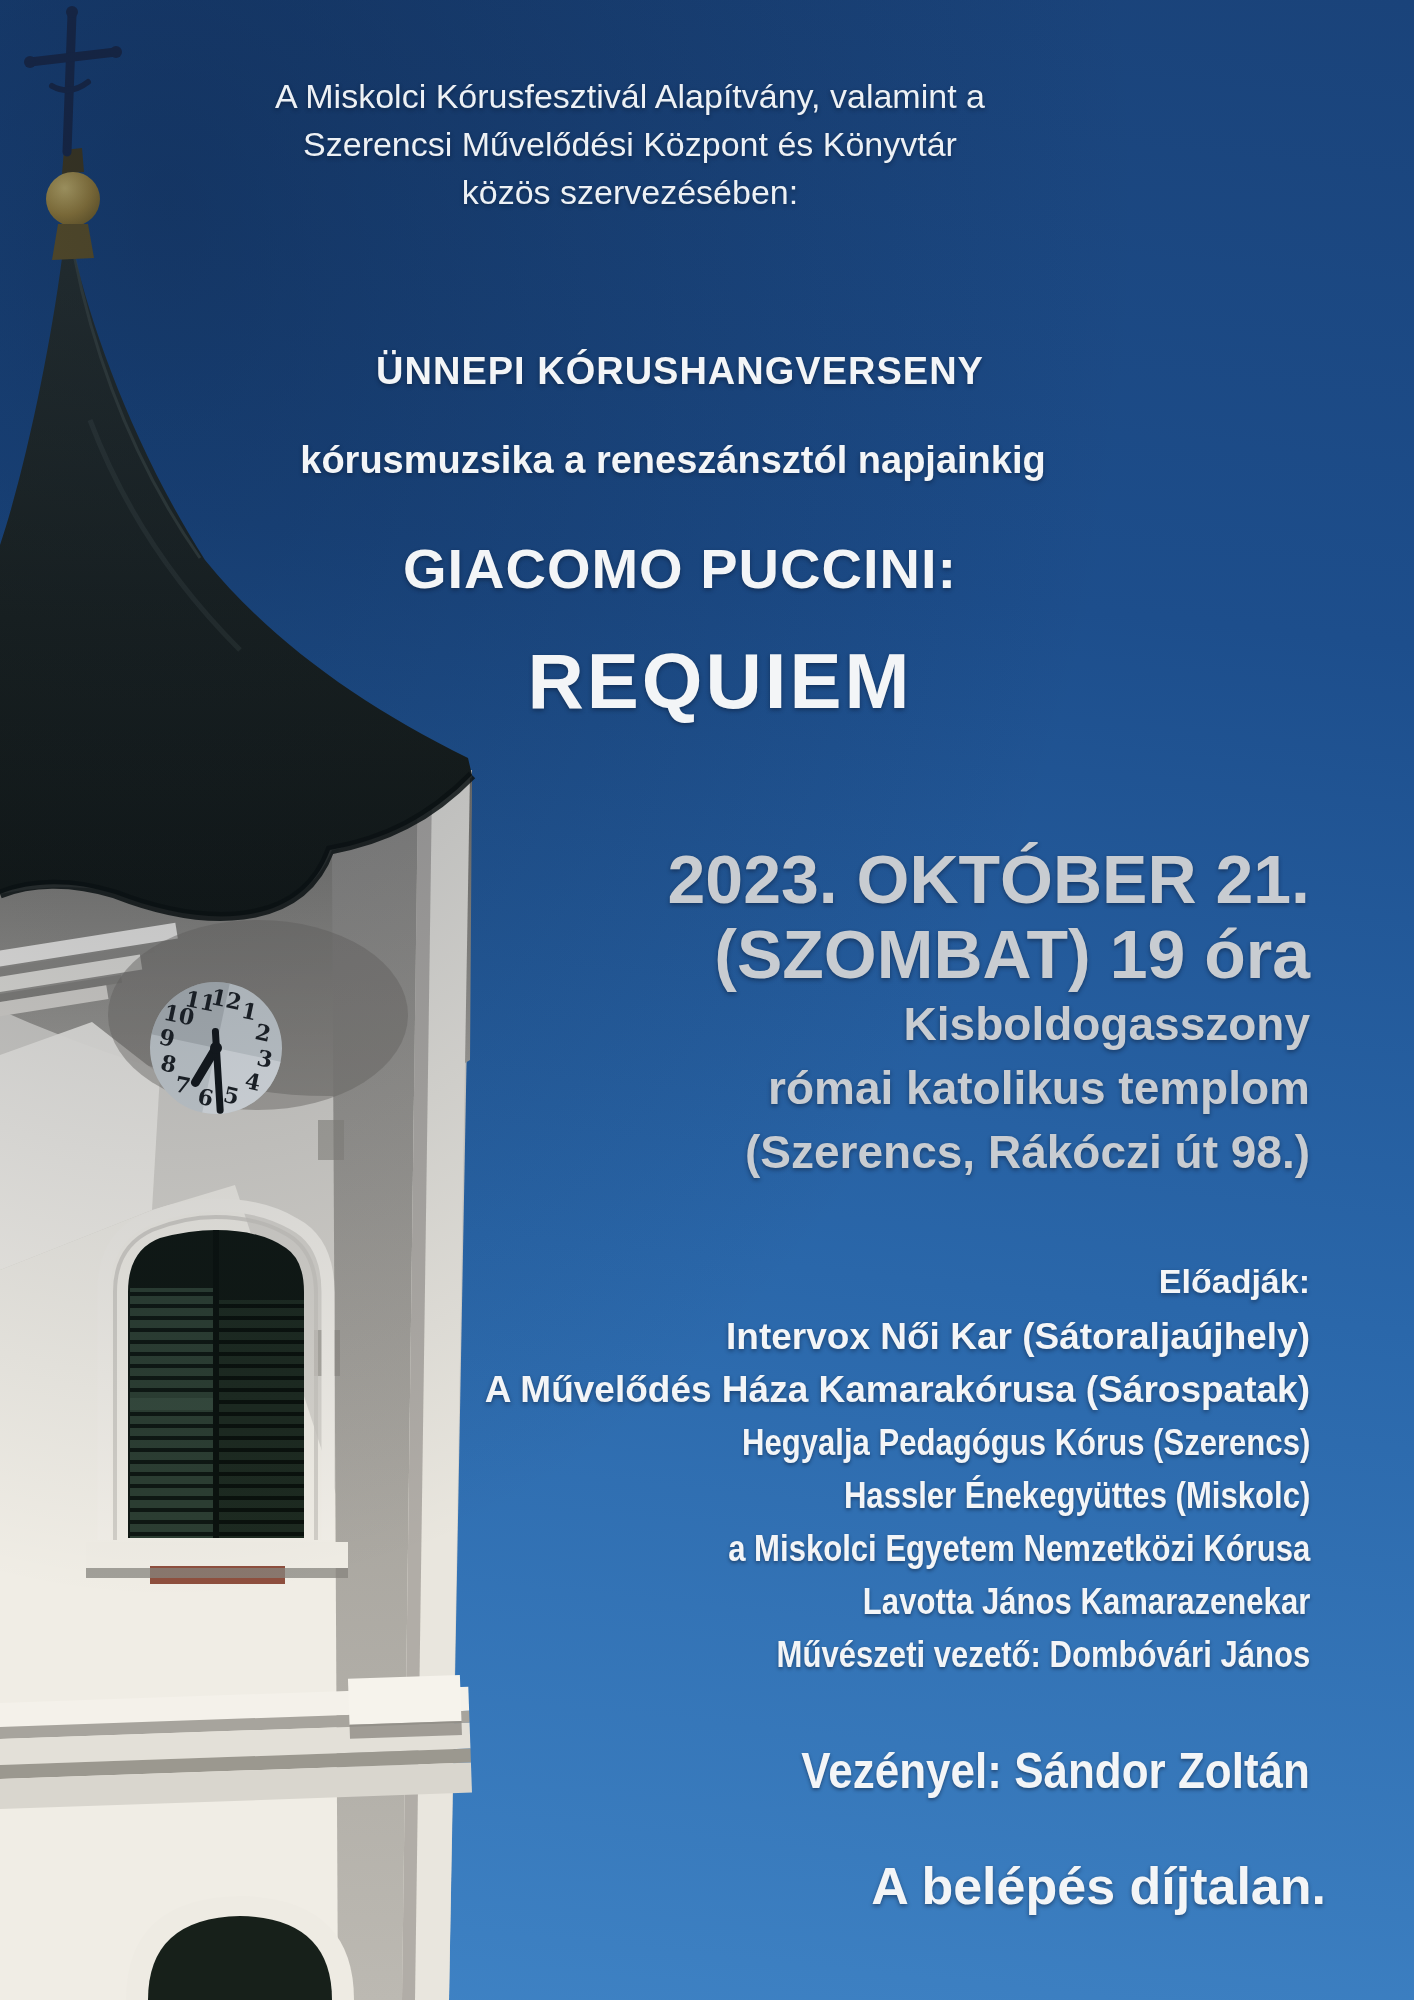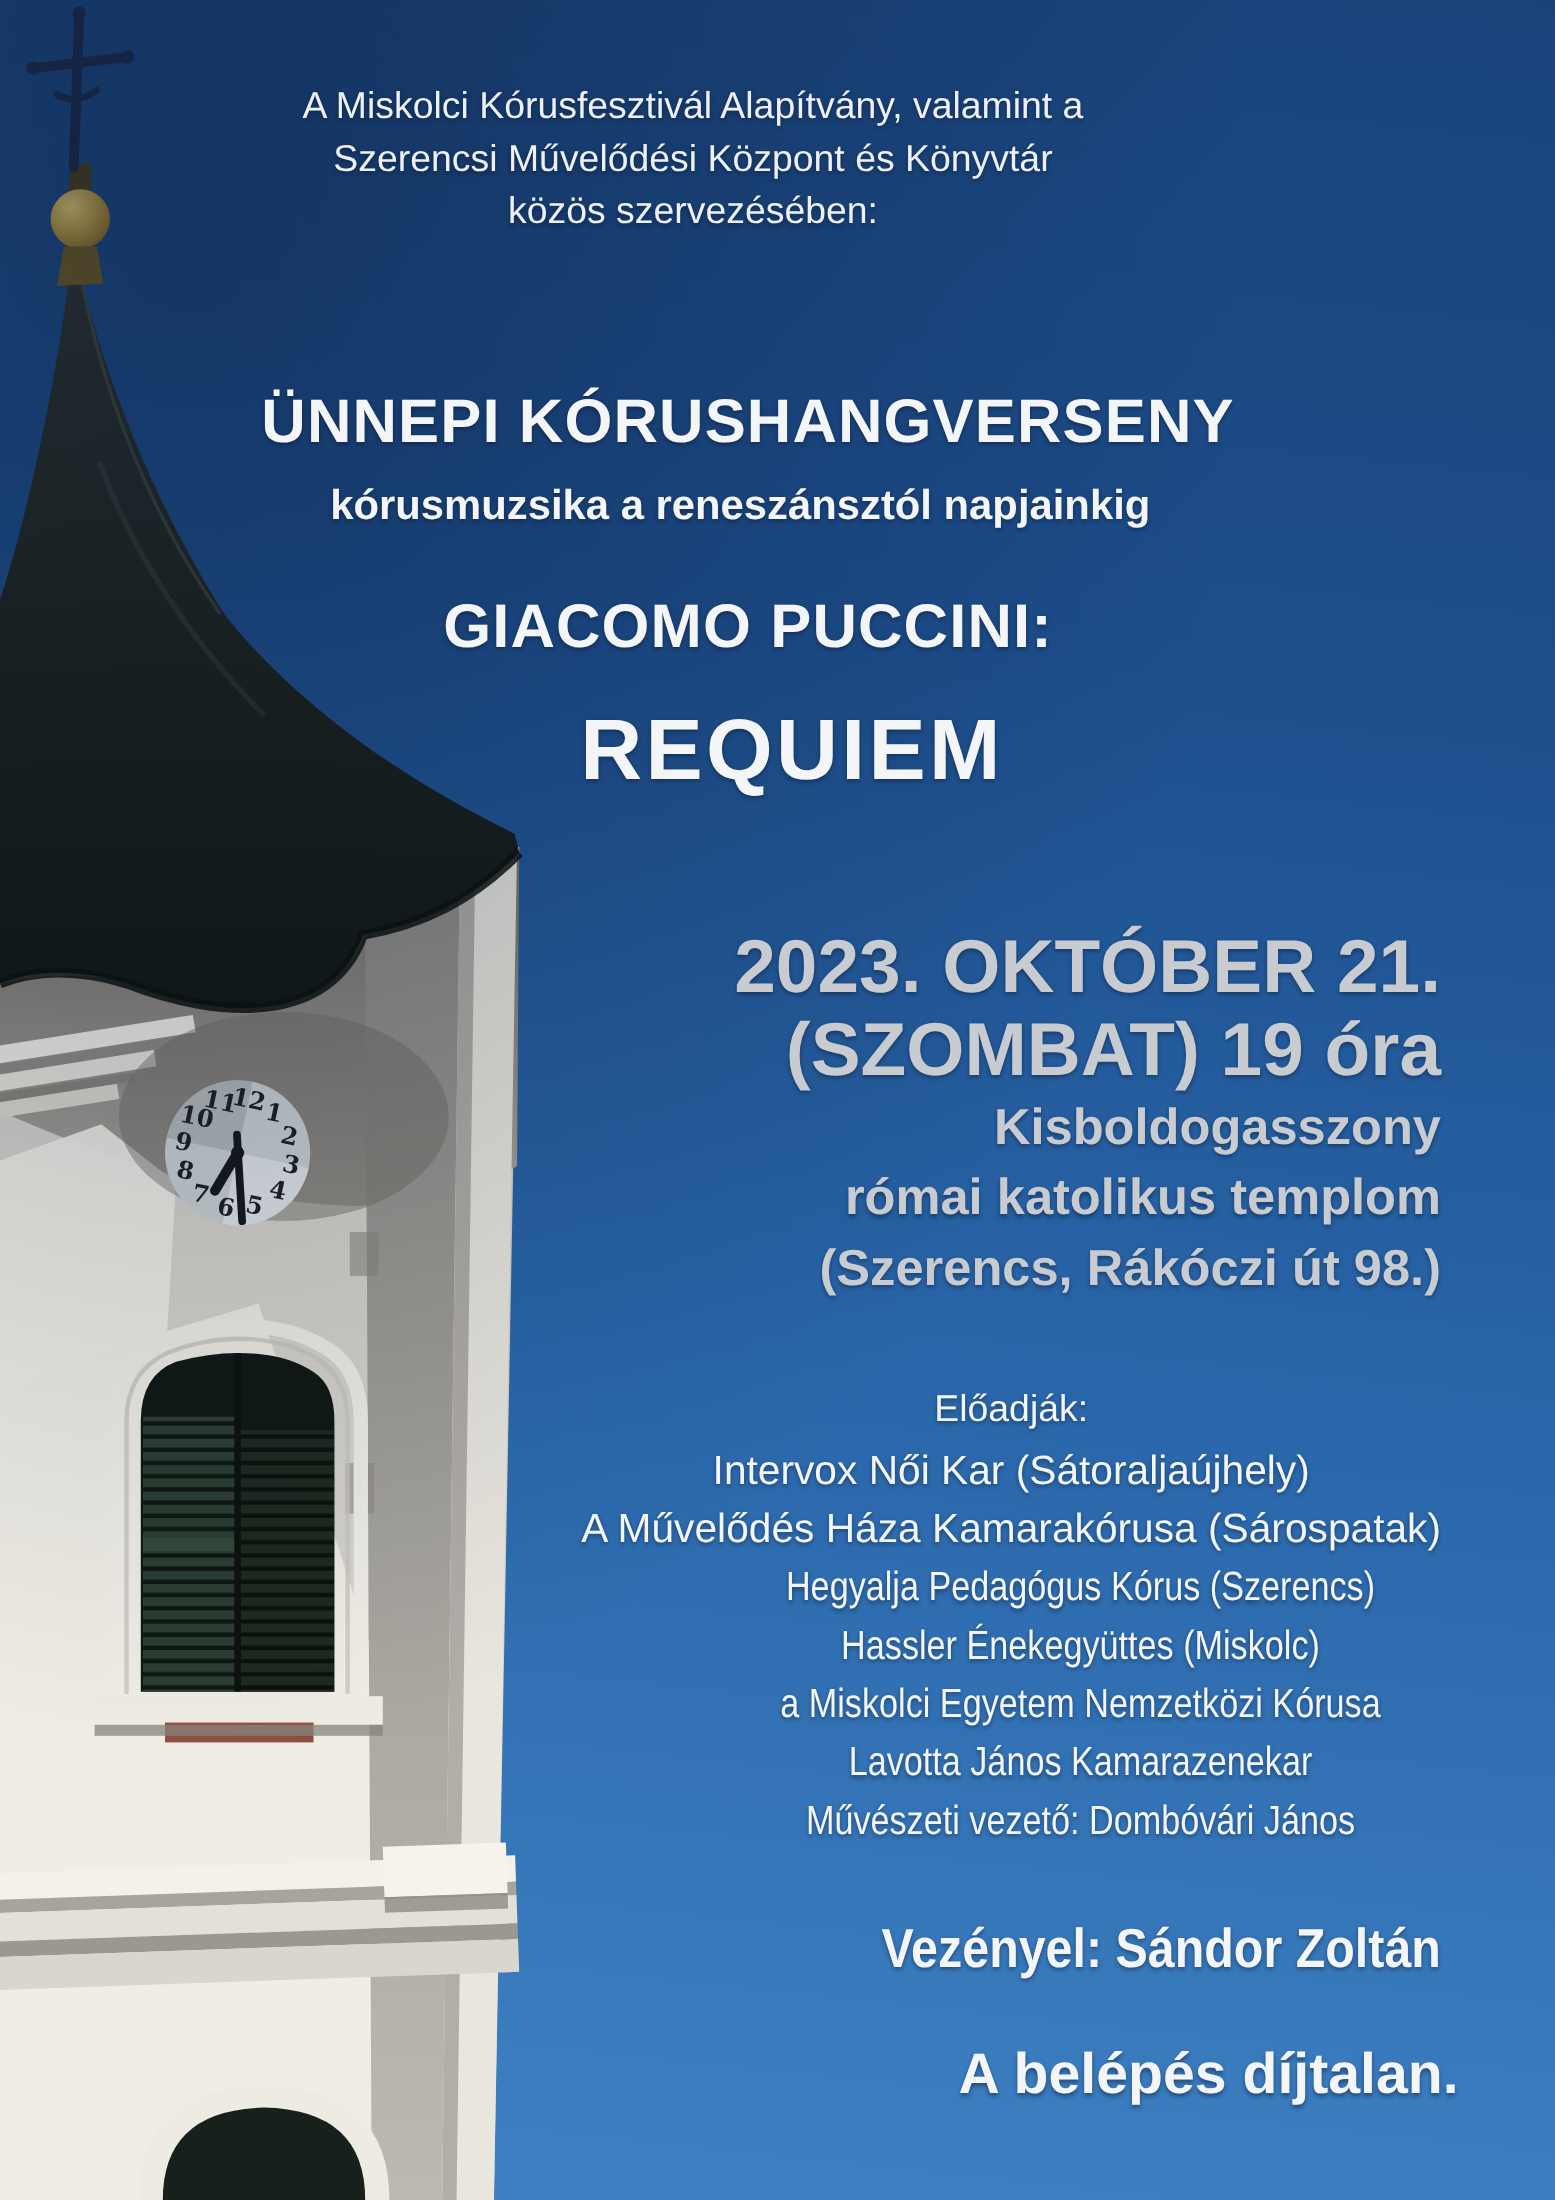--- a/index.html
+++ b/index.html
@@ -10,28 +10,28 @@
   }
   .poster::before{
     content:"";position:absolute;inset:0;
     background:radial-gradient(ellipse at 12% 10%,rgba(8,22,48,.38),rgba(8,22,48,0) 55%);
     pointer-events:none;z-index:3;
   }
   .photo{position:absolute;left:0;top:0;z-index:2;}
   .txt{position:absolute;z-index:5;color:#f3f5f7;text-shadow:0 2px 4px rgba(6,18,40,.45);}
   .org{left:130px;width:1000px;top:72px;font-size:34px;line-height:48px;font-weight:400;
        text-align:center;color:#edf1f5;}
-  .title{left:150px;width:1060px;top:350px;font-size:56px;font-weight:bold;text-align:center;letter-spacing:1px;}
+  .title{left:150px;width:1060px;top:350px;font-size:38px;font-weight:bold;text-align:center;letter-spacing:1px;}
   .subtitle{left:143px;width:1060px;top:439px;font-size:38px;font-weight:bold;text-align:center;}
   .composer{left:150px;width:1060px;top:536px;font-size:56px;font-weight:bold;text-align:center;letter-spacing:1px;}
   .work{left:190px;width:1060px;top:636px;font-size:78px;font-weight:bold;text-align:center;letter-spacing:3px;}
   .dates{top:842px;right:104px;text-align:right;color:#c8ccd1;font-weight:bold;}
   .dates .big{font-size:68px;line-height:75px;}
   .dates .small{font-size:46px;line-height:64px;}
-  .performers{top:1256px;right:104px;text-align:center;font-weight:normal;}
+  .performers{top:1256px;right:104px;text-align:right;font-weight:bold;}
   .performers .heading{font-size:34px;line-height:50px;margin-bottom:4px;}
   .performers .item{font-size:37px;line-height:53px;}
   .condensed{transform:scaleX(.84);transform-origin:100% 50%;}
   .conductor{top:1742px;right:104px;font-size:50px;font-weight:bold;text-align:right;
              transform:scaleX(.88);transform-origin:100% 50%;}
   .admission{top:1856px;right:88px;font-size:52px;font-weight:bold;text-align:right;}
 </style>
 </head>
 <body>
 

